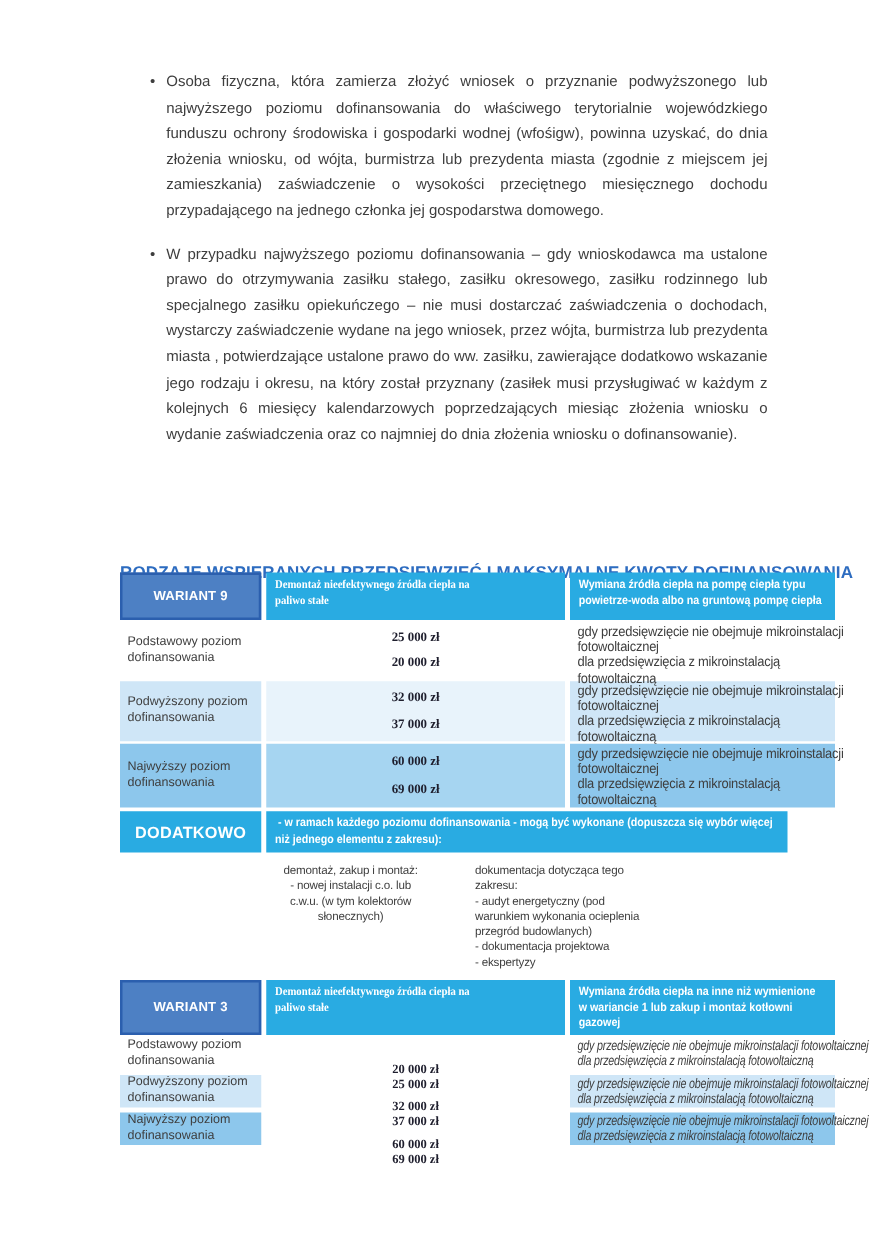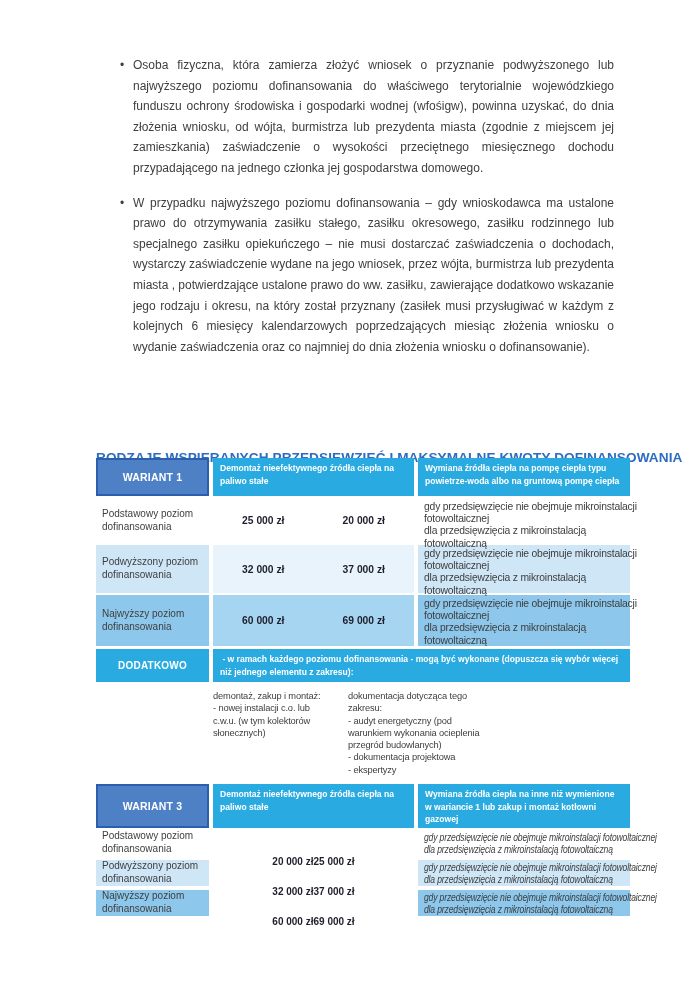--- a/index.html
+++ b/index.html
@@ -21,55 +21,55 @@
   
   .section-title{
     position:absolute;left:96px;top:450px;width:540px;
     color:var(--accent-blue);font-size:13.6px;font-weight:bold;
     letter-spacing:0.1px;white-space:nowrap;
   }
   
   .tbl{position:absolute;left:96px;top:458px;width:534px;}
   .trow{display:flex;width:534px;}
   .colA{width:113px;flex:none;margin-right:4px;box-sizing:border-box;}
-  .colB{width:201px;flex:none;margin-right:4px;box-sizing:border-box;}
+  .colB{width:239px;flex:none;margin-right:4px;box-sizing:border-box;font-family:Liberation Serif, serif;}
   .colC{width:212px;flex:none;box-sizing:border-box;}
   .colBC{width:417px;flex:none;box-sizing:border-box;}
   .variant-box{
     background:var(--variant-fill);border:2px solid var(--variant-border);
     color:#ffffff;font-weight:bold;font-size:10.5px;letter-spacing:0.2px;
     display:flex;align-items:center;justify-content:center;text-align:center;
   }
   .cyan{background:var(--cyan);color:#ffffff;font-weight:bold;font-size:9.5px;line-height:12.6px;padding:4px 7px;}
   .hcond{display:inline-block;transform:scaleX(0.9);transform-origin:left top;width:111%;white-space:pre;}
   .hdr{height:38px;}
   .lvl{
     font-size:10px;line-height:12.6px;color:var(--body-text);
     display:flex;align-items:center;padding:2px 4px 2px 6px;
   }
   .amt{
-    display:flex;flex-direction:row;align-items:center;justify-content:space-around;
+    display:flex;flex-direction:column;align-items:center;justify-content:space-around;
     font-weight:bold;font-size:10.3px;color:var(--amount-text);padding:3px 0;
   }
   .desc{
     font-size:11px;line-height:12.2px;letter-spacing:-0.2px;color:var(--body-text);
     padding:2px 2px 2px 6px;
   }
   .desc .cond{display:inline-block;transform:scaleX(0.94);transform-origin:left top;width:106%;white-space:pre;}
   .desc .xcond{display:inline-block;transform:scaleX(0.78);transform-origin:left top;width:128%;white-space:pre;}
   .row{margin-top:2px;}
   .row.light .lvl,.row.light .desc{background:var(--light-row);}
   .row.light .amt{background:var(--light-row-alt);}
   .row.med .lvl,.row.med .desc{background:var(--medium-row);}
   .row.med .amt{background:var(--medium-row-alt);}
   .r1{height:45px;}
   .r2{height:48px;}
   .r3{height:51px;}
   .dodat{margin-top:3px;height:33px;}
-  .dodat .variant-box{font-size:10px;}
+  .dodat .variant-box{font-size:13px;}
   .extras{display:flex;margin:8px 0 0 117px;}
   .extra-col{
     font-size:9.3px;line-height:12.3px;letter-spacing:-0.15px;color:var(--body-text);
     white-space:pre;
   }
   .ec1{width:135px;}
   .ec2{width:141px;}
   .ec3{width:141px;}
   .w2hdr{margin-top:8px;height:44px;}
   .w2row{height:26px;}
@@ -91,21 +91,21 @@
       <span>W przypadku najwyższego poziomu dofinansowania – gdy wnioskodawca ma ustalone prawo do otrzymywania zasiłku stałego, zasiłku okresowego, zasiłku rodzinnego lub specjalnego zasiłku opiekuńczego – nie musi dostarczać zaświadczenia o dochodach, wystarczy zaświadczenie wydane na jego wniosek, przez wójta, burmistrza lub prezydenta miasta , potwierdzające ustalone prawo do ww. zasiłku, zawierające dodatkowo wskazanie jego rodzaju i okresu, na który został przyznany (zasiłek musi przysługiwać w każdym z kolejnych 6 miesięcy kalendarzowych poprzedzających miesiąc złożenia wniosku o wydanie zaświadczenia oraz co najmniej do dnia złożenia wniosku o dofinansowanie).</span>
     </li>
   </ul>
 </div>
 
 <div class="section-title">RODZAJE WSPIERANYCH PRZEDSIĘWZIĘĆ I MAKSYMALNE KWOTY DOFINANSOWANIA</div>
 
 <div class="tbl">
 
   <div class="trow hdr">
-    <div class="colA variant-box">WARIANT 1</div>
+    <div class="colA variant-box">WARIANT 9</div>
     <div class="colB cyan"><span class="hcond" style="white-space: pre;">Demontaż nieefektywnego źródła ciepła na
 paliwo stałe</span></div>
     <div class="colC cyan"><span class="hcond" style="white-space: pre;">Wymiana źródła ciepła na pompę ciepła typu
 powietrze-woda albo na gruntową pompę ciepła</span></div>
   </div>
 
   <div class="trow row r1">
     <div class="colA lvl">Podstawowy poziom dofinansowania</div>
     <div class="colB amt">
       <div>25 000 zł</div>
@@ -141,25 +141,25 @@
 fotowoltaiczną</span></div>
   </div>
 
   <div class="trow dodat">
     <div class="colA variant-box" style="border:none;background:var(--cyan);">DODATKOWO</div>
     <div class="colBC cyan"><span class="hcond" style="white-space: pre;"> - w ramach każdego poziomu dofinansowania - mogą być wykonane (dopuszcza się wybór więcej
 niż jednego elementu z zakresu):</span></div>
   </div>
 
   <div class="extras">
-    <div class="extra-col ec1" style="white-space: pre;">demontaż, zakup i montaż:
+    <div class="extra-col ec1" style="white-space: pre; text-align: center;">demontaż, zakup i montaż:
 - nowej instalacji c.o. lub
 c.w.u. (w tym kolektorów
 słonecznych)</div>
-    <div class="extra-col ec3" style="white-space: pre;">dokumentacja dotycząca tego
+    <div class="extra-col ec3" style="white-space: pre; margin-left: 32px;">dokumentacja dotycząca tego
 zakresu:
 - audyt energetyczny (pod
 warunkiem wykonania ocieplenia
 przegród budowlanych)
 - dokumentacja projektowa
 - ekspertyzy</div>
   </div>
 
   <div class="trow hdr w2hdr">
     <div class="colA variant-box">WARIANT 3</div>

